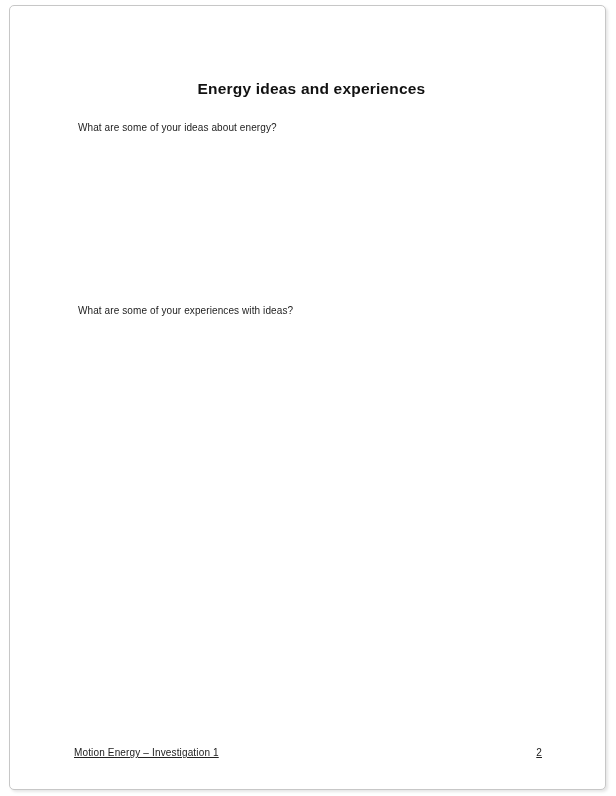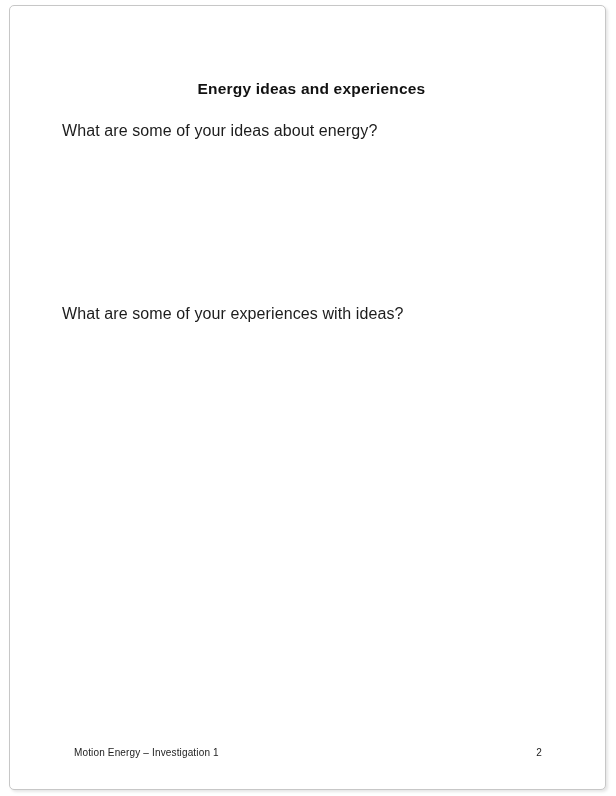--- a/index.html
+++ b/index.html
@@ -36,41 +36,42 @@
     width: 100%;
     margin: 4px;
     text-align: center;
     font-size: 15.5px;
     font-weight: bold;
     color: #111111;
     letter-spacing: 0.2px;
   }
   .question {
     position: absolute;
-    left: 52px;
+    left: 68px;
     right: 50px;
     margin: 0;
-    font-size: 16px;
+    font-size: 10px;
     font-weight: normal;
     color: #1c1c1c;
     letter-spacing: 0.1px;
   }
   .question-1 { top: 116px; }
   .question-2 { top: 299px; }
   .footer {
     position: absolute;
     left: 64px;
     right: 63px;
     top: 741px;
     display: flex;
     justify-content: space-between;
     align-items: baseline;
     font-size: 10px;
     color: #222222;
     letter-spacing: 0.15px;
+    text-decoration: underline;
   }
 </style>
 </head>
 <body>
 
 <div class="canvas">
   <div class="page">
 
     <h1 class="title">Energy ideas and experiences</h1>
 

